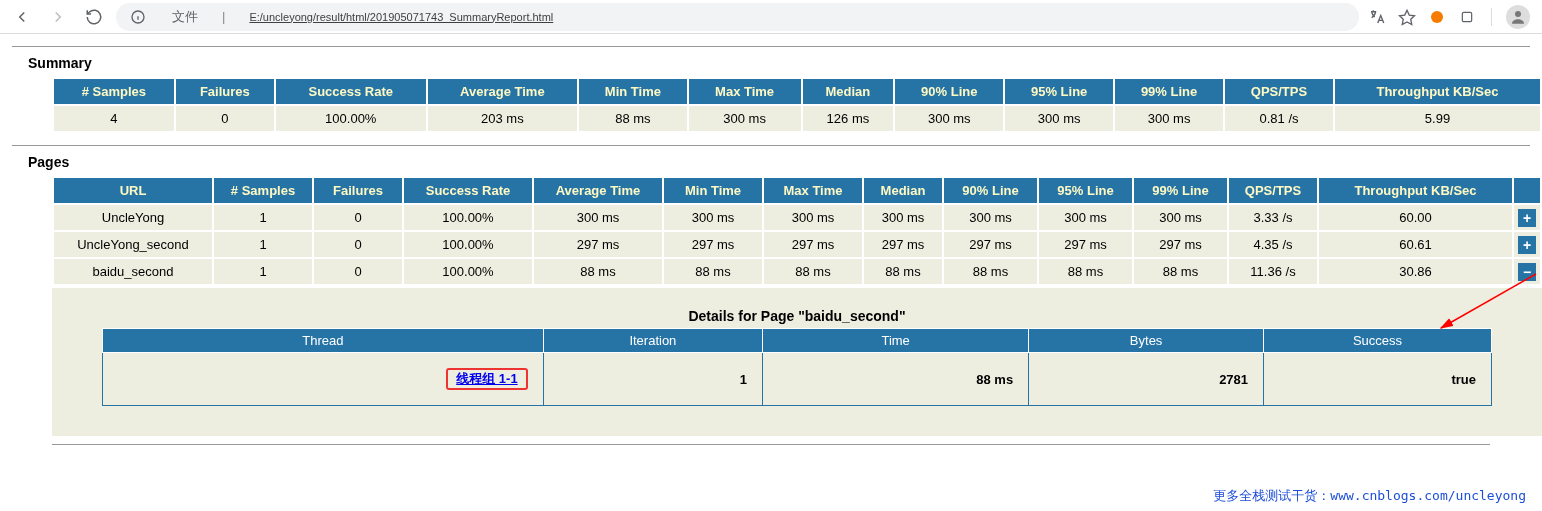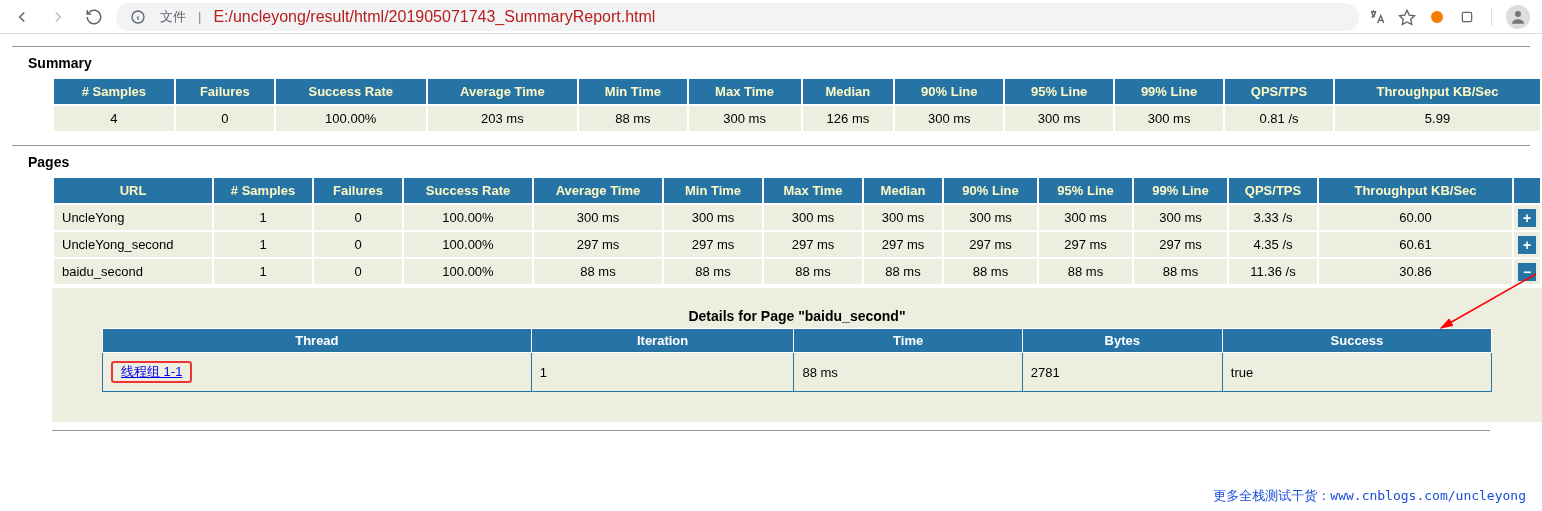--- a/index.html
+++ b/index.html
@@ -6,55 +6,55 @@
   body { font-family: Verdana, Arial, sans-serif; font-size: 13px; background: #fff; }
 
   .browser-bar {
     display: flex; align-items: center; height: 34px;
     border-bottom: 1px solid #dcdcdc; background: #fff; padding: 0 8px; gap: 8px;
   }
   .nav-btn { width: 28px; height: 28px; display:flex; align-items:center; justify-content:center; color:#5f6368; }
   .nav-btn svg { width:18px; height:18px; }
   .url-bar {
     flex:1; display:flex; align-items:center; height:28px;
-    background:#f1f3f4; border-radius:14px; padding:0 12px; color:#5f6368; gap:12px;
-  }
-  .url-text { color:#b91c1c; font-size:16px; }
+    background:#f1f3f4; border-radius:14px; padding:0 12px; color:#5f6368; gap:24px;
+  }
+  .url-text { color:#404040; font-size:11px;text-decoration:underline; }
   .right-icons { display:flex; align-items:center; gap:10px; padding-right:4px; }
   .ico { width:20px; height:20px; display:flex; align-items:center; justify-content:center; color:#5f6368; }
   .divider { width:1px; height:18px; background:#dcdcdc; margin:0 4px; }
   .avatar { width:24px; height:24px; border-radius:50%; background:#ddd; display:flex; align-items:center; justify-content:center; }
 
   .content { padding: 10px 12px 40px 12px; }
   h2.pg-title { font-weight:normal; font-size:22px; margin:4px 0 6px 0; color:#222; }
   hr.rule { border:none; border-top:1px solid #999; margin:2px 0 8px 0; }
   .section-lbl { font-weight:bold; font-size:14px; margin:4px 0 6px 16px; }
 
   .tbl { border-collapse:collapse; margin-left:40px; }
   .tbl th, .tbl td {
     border:2px solid #fff; padding:5px 8px; text-align:center; font-size:13px;
   }
   .tbl th { background:#2674a6; color:#fef9c3; font-weight:bold; }
   .tbl td { background:#eeeee0; }
-  .tbl td.left { text-align:left; }
+  .tbl td.left { text-align:center; }
   .tbl-pages { width:1490px; }
   .tbl-summary { width:1490px; }
 
   .expand-cell { padding:0 !important; width:24px; }
   .exp-btn {
     width:18px; height:18px; background:#2674a6; color:#fff;
     display:inline-flex; align-items:center; justify-content:center;
     font-weight:bold; font-size:14px; line-height:1;
   }
 
   .details-block { background:#eeeee0; margin-left:40px; width:1490px; padding:20px 50px 30px 50px; position:relative; border-top:2px solid #fff; }
   .details-title { text-align:center; font-weight:bold; margin-bottom:4px; font-size:14px; }
   .details-tbl { width:100%; border-collapse:collapse; border:1px solid #2674a6; }
-  .details-tbl th { background:#2674a6; color:#fff; font-weight:bold; padding:4px; text-align:center; border:1px solid #fff; }
-  .details-tbl td { padding:8px; text-align:left; border:1px solid #2674a6; }
+  .details-tbl th { background:#2674a6; color:#fff; font-weight:normal; padding:4px; text-align:center; border:1px solid #fff; }
+  .details-tbl td { padding:15px; text-align:right; border:1px solid #2674a6;font-weight:bold; }
   .thread-link { color:#0000ee; text-decoration:underline; }
   .red-box { border:2px solid #e33; border-radius:3px; padding:0 8px; display:inline-block; }
 
   .annotation-arrow { position:absolute; pointer-events:none; }
 
   .watermark { position:fixed; bottom:6px; right:16px; color:#1d4ed8; font-size:13px; font-family:monospace; }
   hr.bottomrule { border:none; border-top:1px solid #999; margin:8px 40px 0 40px; width:calc(100% - 80px); }
 </style>
 </head>
 <body>

